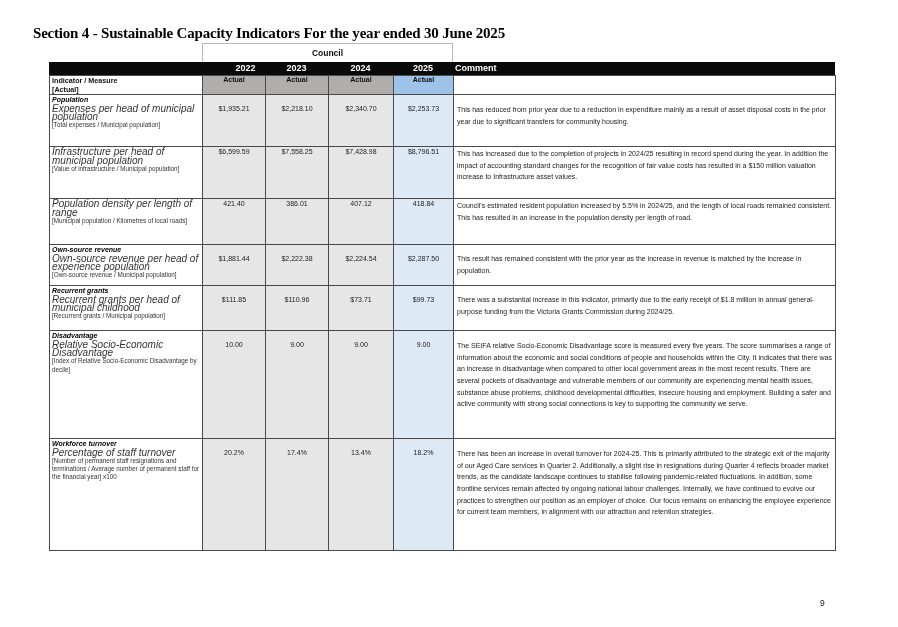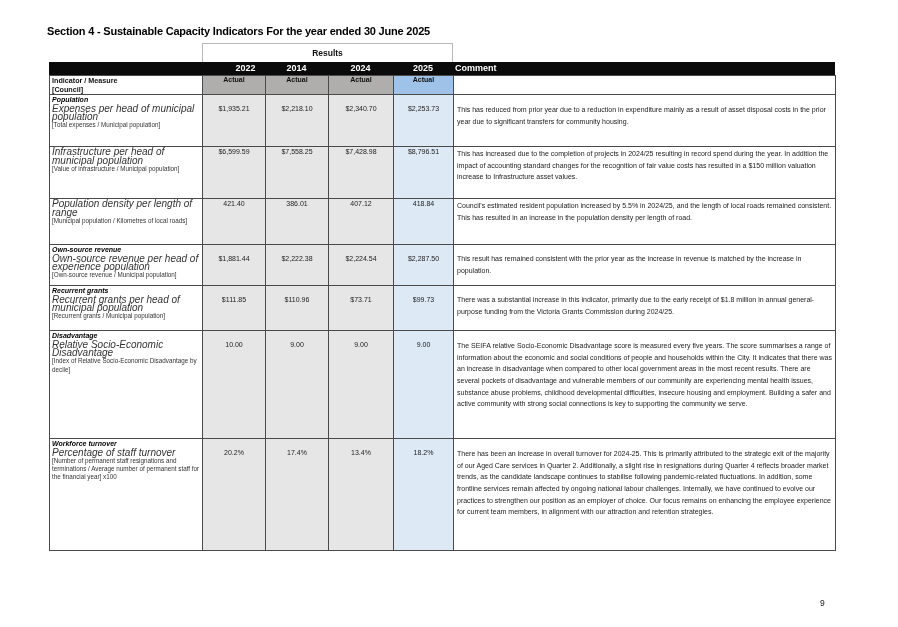--- a/index.html
+++ b/index.html
@@ -1,17 +1,17 @@
 <!DOCTYPE html>
 <html><head>
 <meta charset="utf-8">
 <style>
   html, body { margin:0; padding:0; background:#ffffff; }
   body { width:898px; height:627px; position:relative; overflow:hidden; font-family:"Liberation Sans", sans-serif; color:#111; }
-  .title { position:absolute; left:47px; top:25px; font-family:Liberation Sans, sans-serif; font-weight:bold; font-size:11px; letter-spacing:-0.2px; color:#000; }
+  .title { position:absolute; left:33px; top:25px; font-family:Liberation Serif, serif; font-weight:bold; font-size:15px; letter-spacing:-0.2px; color:#000; }
   .results-box { position:absolute; left:202px; top:43px; width:251px; height:19px; border:1px solid #b8b8b8; border-bottom:none; box-sizing:border-box; text-align:center; font-weight:bold; font-size:8.5px; line-height:19px; }
   .hdr { position:absolute; left:49px; top:62px; width:786px; height:13px; background:#0a0a0a; color:#fff; font-weight:bold; font-size:9px; }
   .hdr span { position:absolute; top:0; line-height:13px; text-align:center; }
   table.grid { position:absolute; left:49px; top:75px; border-collapse:collapse; table-layout:fixed; width:786px; }
   table.grid td { border:1px solid #4a4a4a; vertical-align:top; padding:0; font-size:7px; box-sizing:border-box; }
   td.ind { padding:1px 2px 0 2px !important; line-height:8.4px;margin-top:41px; }
   td.val { background:#e6e6e6; text-align:center; font-size:7.4px; padding-top:10px !important; color:#222; }
   td.val.cur { background:#dde9f5; }
   td.actual { background:#b0aeac; text-align:center; font-weight:bold; font-size:7.5px; vertical-align:middle; }
   td.actual.cur { background:#9fc3e8; }
@@ -20,44 +20,44 @@
   .meas { font-style:italic; color:#333; display:block; font-size:10px; }
   .form { color:#333; display:block; font-size:6.3px; line-height:8.2px; }
   .hdrlabel { font-weight:bold; font-size:7.2px; line-height:8.6px; display:block; }
   .page-num { position:absolute; left:820px; top:598px; font-size:8.5px; color:#222; }
 </style>
 </head>
 <body>
 
 <div class="title">Section 4 - Sustainable Capacity Indicators For the year ended 30 June 2025</div>
 
-<div class="results-box">Results</div>
+<div class="results-box">Council</div>
 
 <div class="hdr">
   <span style="left:165px;width:63px;">2022</span>
-  <span style="left:216px;width:63px;">2014</span>
+  <span style="left:216px;width:63px;">2023</span>
   <span style="left:279px;width:65px;">2024</span>
   <span style="left:344px;width:60px;">2025</span>
   <span style="left:406px;text-align:left;">Comment</span>
 </div>
 
 <table class="grid">
   <colgroup>
     <col style="width:153px">
       <col style="width:63px">
       <col style="width:63px">
       <col style="width:65px">
       <col style="width:60px">
       <col style="width:382px">
   </colgroup>
   <tbody>
       <tr style="height:19px">
     <td class="ind">
       <span class="hdrlabel">Indicator / Measure</span>
-      <span class="hdrlabel">[Council]</span>
+      <span class="hdrlabel">[Actual]</span>
     </td>
     <td class="actual">Actual</td>
     <td class="actual">Actual</td>
     <td class="actual">Actual</td>
     <td class="actual cur">Actual</td>
     <td></td>
   </tr>
 
   <tr style="height:52px">
     <td class="ind">
@@ -105,21 +105,21 @@
     <td class="val" style="padding-top:10px !important">$1,881.44</td>
     <td class="val" style="padding-top:10px !important">$2,222.38</td>
     <td class="val" style="padding-top:10px !important">$2,224.54</td>
     <td class="val cur" style="padding-top:10px !important">$2,287.50</td>
     <td class="cmt" style="padding-top:8px !important">This result has remained consistent with the prior year as the increase in revenue is matched by the increase in population.</td>
   </tr>
 
   <tr style="height:45px">
     <td class="ind">
       <span class="cat">Recurrent grants</span>
-      <span class="meas">Recurrent grants per head of municipal population</span>
+      <span class="meas">Recurrent grants per head of municipal childhood</span>
       <span class="form">[Recurrent grants / Municipal population]</span>
     </td>
     <td class="val" style="padding-top:10px !important">$111.85</td>
     <td class="val" style="padding-top:10px !important">$110.96</td>
     <td class="val" style="padding-top:10px !important">$73.71</td>
     <td class="val cur" style="padding-top:10px !important">$99.73</td>
     <td class="cmt" style="padding-top:8px !important">There was a substantial increase in this indicator, primarily due to the early receipt of $1.8 million in annual general-purpose funding from the Victoria Grants Commission during 2024/25.</td>
   </tr>
 
   <tr style="height:108px">

